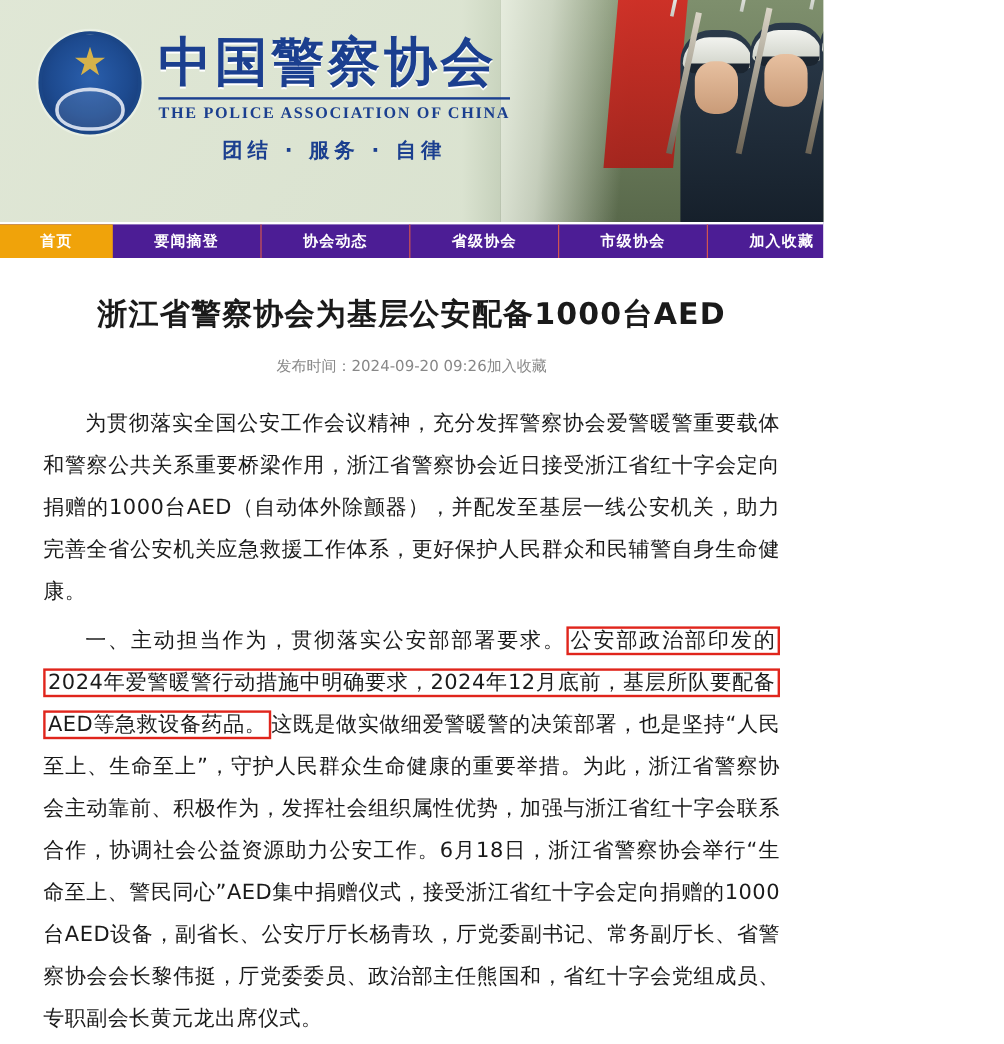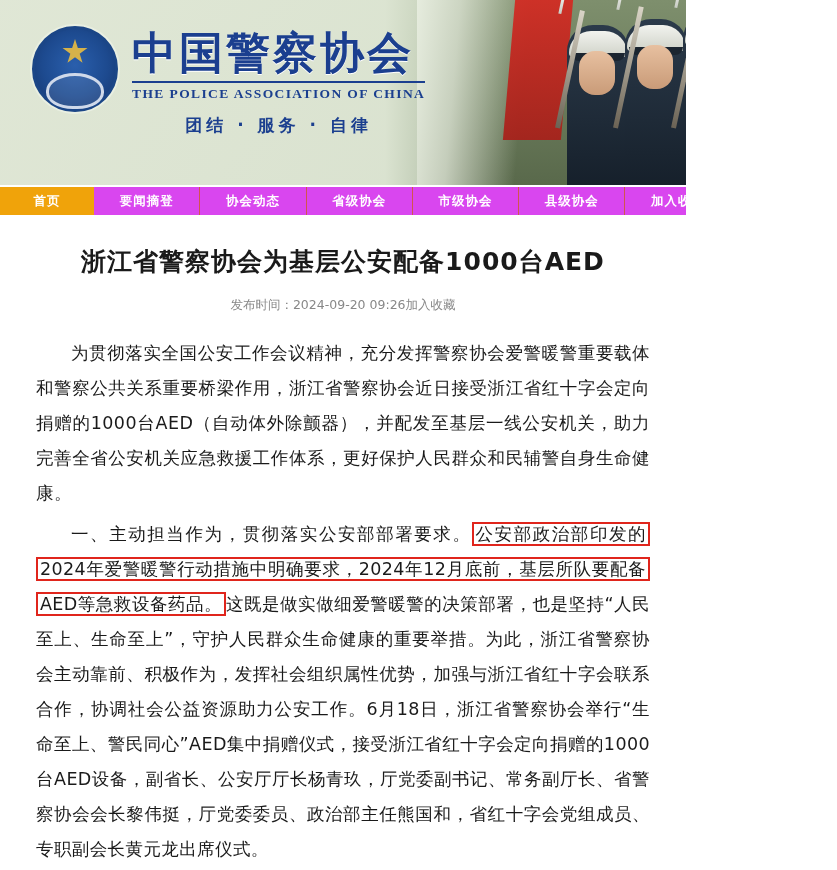--- a/index.html
+++ b/index.html
@@ -164,21 +164,21 @@
     font-weight: bold;
     color: #1b3f8f;
     letter-spacing: 4px;
     white-space: nowrap;
   }
 
   
   .nav {
     display: flex;
     height: 30px;
-    background: #d946ef;
+    background: #4c1d95;
     border-top: 2px solid #ffffff;
     width: 837px;
   }
   .nav-item {
     flex: 1 1 0;
     color: #ffffff;
     font-size: 12.5px;
     font-weight: bold;
     letter-spacing: 1px;
     display: flex;
@@ -287,21 +287,20 @@
       </div>
     </div>
   </div>
 
   <div class="nav">
     <div class="nav-item home">首页</div>
     <div class="nav-item">要闻摘登</div>
     <div class="nav-item">协会动态</div>
     <div class="nav-item">省级协会</div>
     <div class="nav-item">市级协会</div>
-    <div class="nav-item">县级协会</div>
     <div class="nav-item">加入收藏</div>
     <div class="nav-item">关于我们</div>
   </div>
 
   <div class="article">
     <h1 class="art-title">浙江省警察协会为基层公安配备1000台AED</h1>
 
     <div class="meta">
       <span>
         <span>发布时间：</span><span>2024-09-20 09:26</span>

